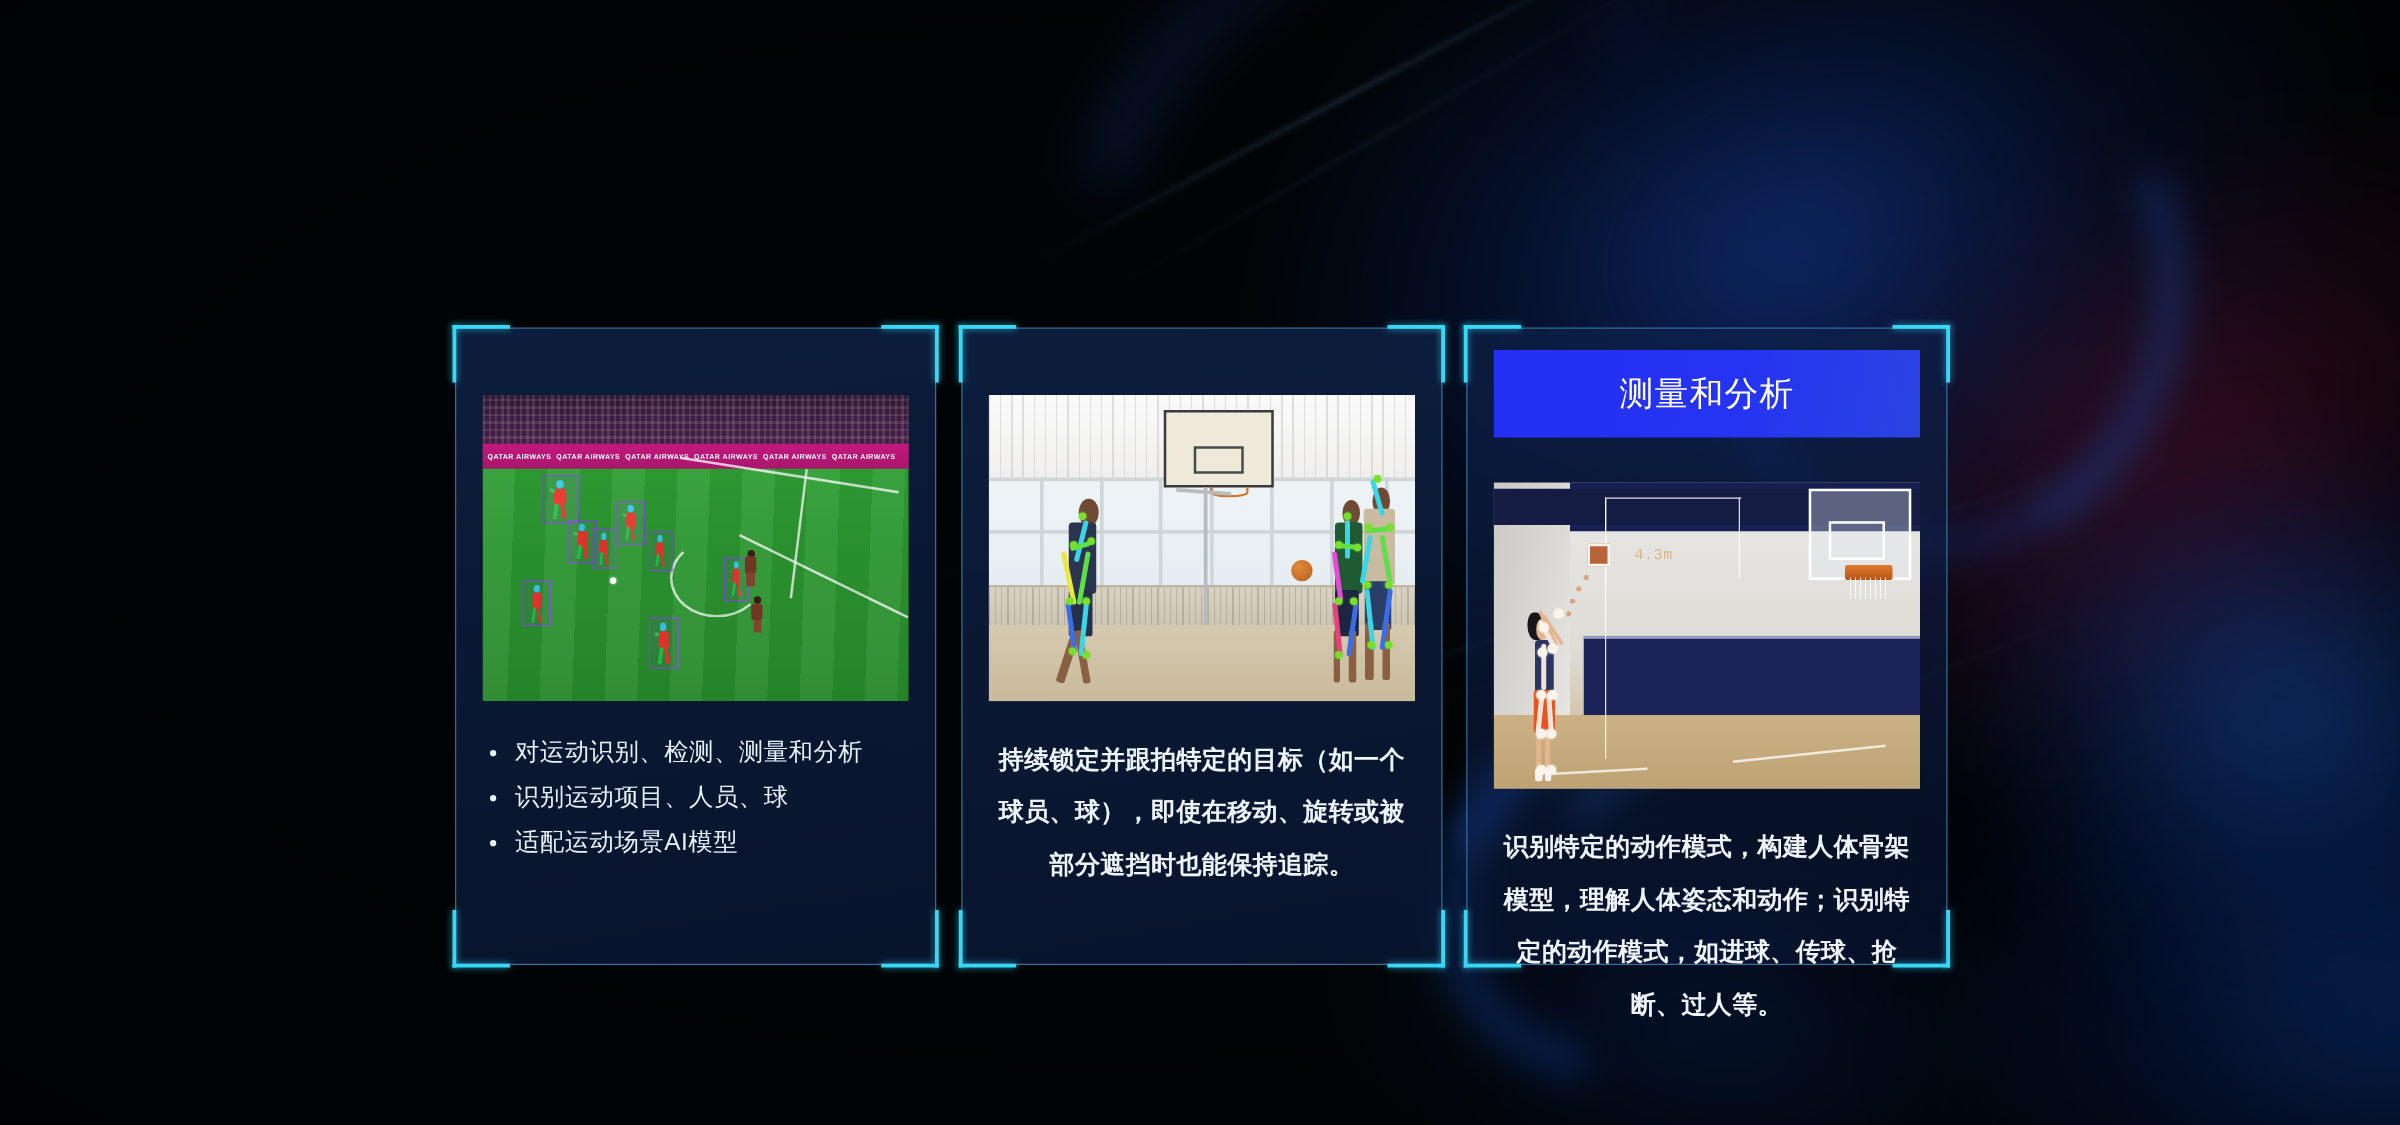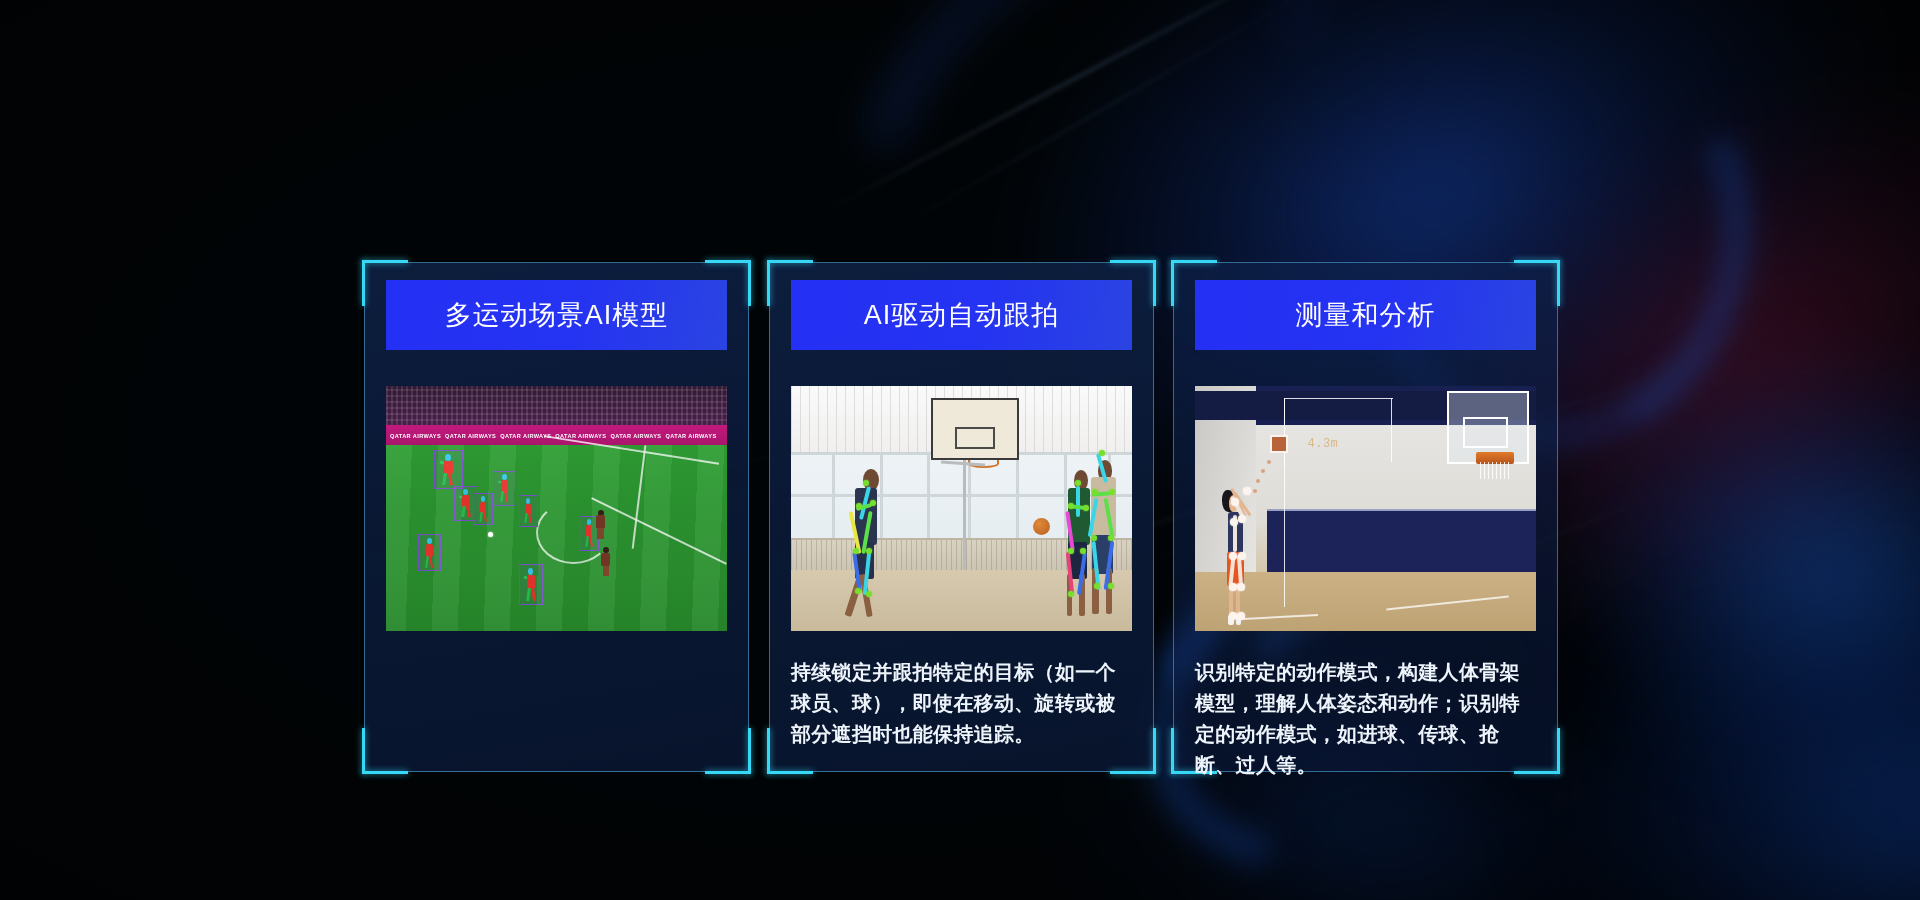--- a/index.html
+++ b/index.html
@@ -117,22 +117,23 @@
   ul.bullets li {
     position:relative; padding-left:26px;
     color:#e9f1fb; font-size:19.5px; line-height:30px; margin-bottom:6px;
     letter-spacing:.4px;
   }
   ul.bullets li::before {
     content:""; position:absolute; left:6px; top:13px;
     width:5px; height:5px; border-radius:50%; background:#e9f1fb;
   }
   p.para {
-    color:#eef4fc; font-size:20px; line-height:31px; letter-spacing:.3px;
+    color:#eef4fc; font-size:20px; line-height:42px; letter-spacing:.3px;
     font-weight:600;
+    text-align:center;
   }
 
   
   .soccer { position:absolute; inset:0; }
   .soccer .crowd { position:absolute; left:0; right:0; top:0; height:24%;
       background:linear-gradient(180deg,#3a1f3e 0%,#4a2450 40%,#5d2a5d 100%); }
   .soccer .crowd::after{ content:""; position:absolute; inset:0;
       background:repeating-linear-gradient(90deg, rgba(255,255,255,.09) 0 2px, rgba(0,0,0,.10) 2px 5px),
                  repeating-linear-gradient(0deg, rgba(255,220,190,.10) 0 2px, rgba(0,0,0,.08) 2px 6px); }
   .soccer .board { position:absolute; left:0; right:0; top:16%; height:8.5%;
@@ -287,23 +288,20 @@
     <div class="br br-bl">
         <i class="h"></i>
         <i class="v"></i>
       </div>
     <div class="br br-br">
         <i class="h"></i>
         <i class="v"></i>
       </div>
 
     <div class="card-inner">
-      <div class="card-header">
-        <span class="title">多运动场景AI模型</span>
-      </div>
 
       <div class="card-media">
         <div class="soccer">
           <div class="crowd"></div>
           <div class="board">
             <span>QATAR AIRWAYS</span>
             <span>QATAR AIRWAYS</span>
             <span>QATAR AIRWAYS</span>
             <span>QATAR AIRWAYS</span>
             <span>QATAR AIRWAYS</span>
@@ -392,20 +390,27 @@
               </div>
             <div class="opp" style="left:62%;top:55%;width:5%;height:16%;">
                 <div class="h"></div>
                 <div class="t"></div>
                 <div class="l"></div>
               </div>
           </div>
         </div>
       </div>
 
+      <div class="card-body">
+        <ul class="bullets">
+          <li>对运动识别、检测、测量和分析</li>
+          <li>识别运动项目、人员、球</li>
+          <li>适配运动场景AI模型</li>
+        </ul>
+      </div>
     </div>
   </div>
 
   <div class="card" style="left:769px;">
     <div class="card-frame"></div>
     <div class="br br-tl">
         <i class="h"></i>
         <i class="v"></i>
       </div>
     <div class="br br-tr">
@@ -415,23 +420,20 @@
     <div class="br br-bl">
         <i class="h"></i>
         <i class="v"></i>
       </div>
     <div class="br br-br">
         <i class="h"></i>
         <i class="v"></i>
       </div>
 
     <div class="card-inner">
-      <div class="card-header">
-        <span class="title">AI驱动自动跟拍</span>
-      </div>
 
       <div class="card-media">
         <div class="gym">
           <div class="ceiling"></div>
           <div class="ceil-lines"></div>
           <div class="winwall"></div>
           <div class="hbar" style="top:27%;"></div>
           <div class="hbar" style="top:44%;"></div>
           <div class="mul" style="left:12%;"></div>
           <div class="mul" style="left:26%;"></div>

